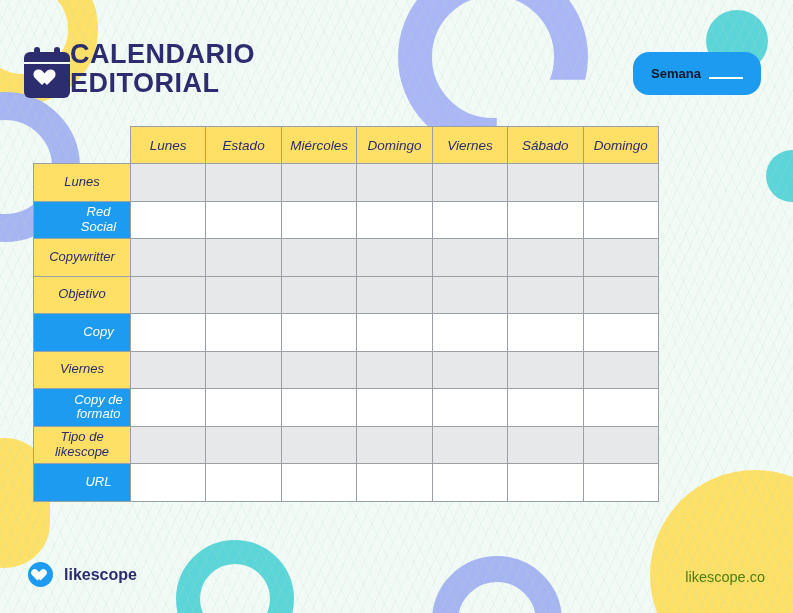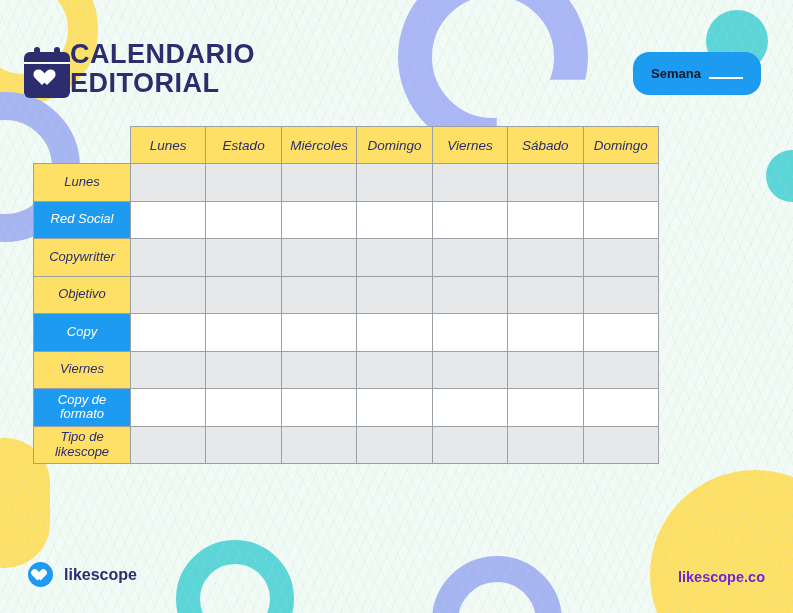--- a/index.html
+++ b/index.html
@@ -162,21 +162,21 @@
   }
   tbody tr { height: 37.5px; }
   td.rowlabel {
     width: 97px;
     text-align: center;
     font-size: 13px;
     line-height: 1.12;
     border: 1px solid #9aa0a6;
     padding: 2px 3px;
   }
-  td.rowlabel.blue { background: #1d9bf0; color: #ffffff; }
+  td.rowlabel.blue { background: #1d9bf0; color: #ffffff; padding-left: 36px; }
   td.rowlabel.yellow { background: #ffe066; color: #2b2d6e; }
   td.cell {
     border: 1px solid #9aa0a6;
     background: #ffffff;
   }
   tbody tr.alt td.cell { background: #e7e8ea; }
 
   
   #footer-left {
     position: absolute; left: 28px; bottom: 26px;
@@ -192,21 +192,21 @@
   }
   #logo-dot .heart2:before, #logo-dot .heart2:after {
     content: ""; position: absolute; width: 7px; height: 11px;
     background: #ffffff; border-radius: 4px 4px 0 0; top: 0; left: 3px;
   }
   #logo-dot .heart2:before { transform: rotate(-45deg); transform-origin: 0 100%; }
   #logo-dot .heart2:after { transform: rotate(45deg); transform-origin: 100% 100%; left: -1px; }
   #logo-text { color: #2b2d6e; font-size: 16px; font-weight: bold; }
   #footer-right {
     position: absolute; right: 28px; bottom: 28px;
-    color: #6d28d9; font-size: 14.5px; font-weight: bold;
+    color: #4d7c0f; font-size: 14.5px; font-weight: normal;
   }
 </style>
 </head>
 <body>
 
 <div id="page">
 
   <div class="deco d-tl-yellow"></div>
   <div class="deco d-left-violet"></div>
   <div class="deco d-top-blue"></div>
@@ -324,20 +324,30 @@
         <tr class="alt">
           <td class="rowlabel yellow">Tipo de likescope</td>
           <td class="cell"></td>
           <td class="cell"></td>
           <td class="cell"></td>
           <td class="cell"></td>
           <td class="cell"></td>
           <td class="cell"></td>
           <td class="cell"></td>
         </tr>
+        <tr>
+          <td class="rowlabel blue">URL</td>
+          <td class="cell"></td>
+          <td class="cell"></td>
+          <td class="cell"></td>
+          <td class="cell"></td>
+          <td class="cell"></td>
+          <td class="cell"></td>
+          <td class="cell"></td>
+        </tr>
       </tbody>
     </table>
   </div>
 
   <div id="footer-left">
     <span id="logo-dot">
         <span class="heart2"></span>
       </span>
     <span id="logo-text">likescope</span>
   </div>

